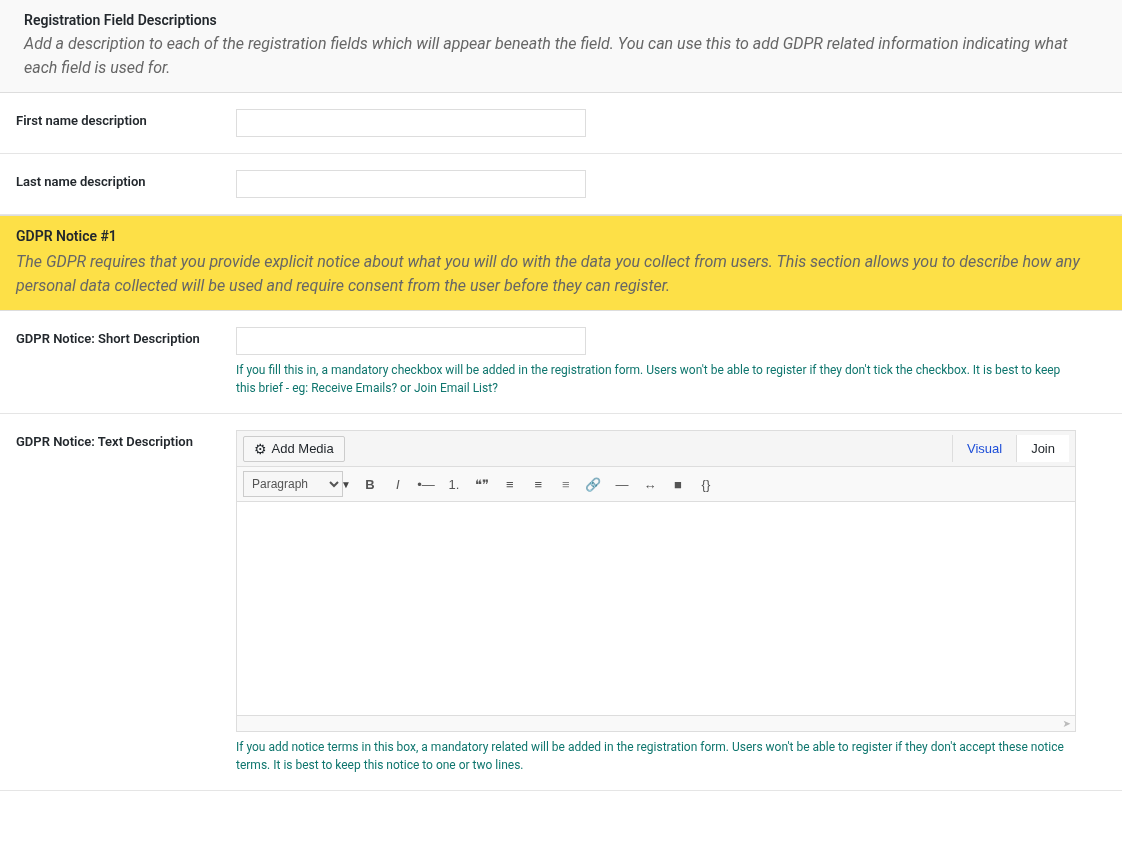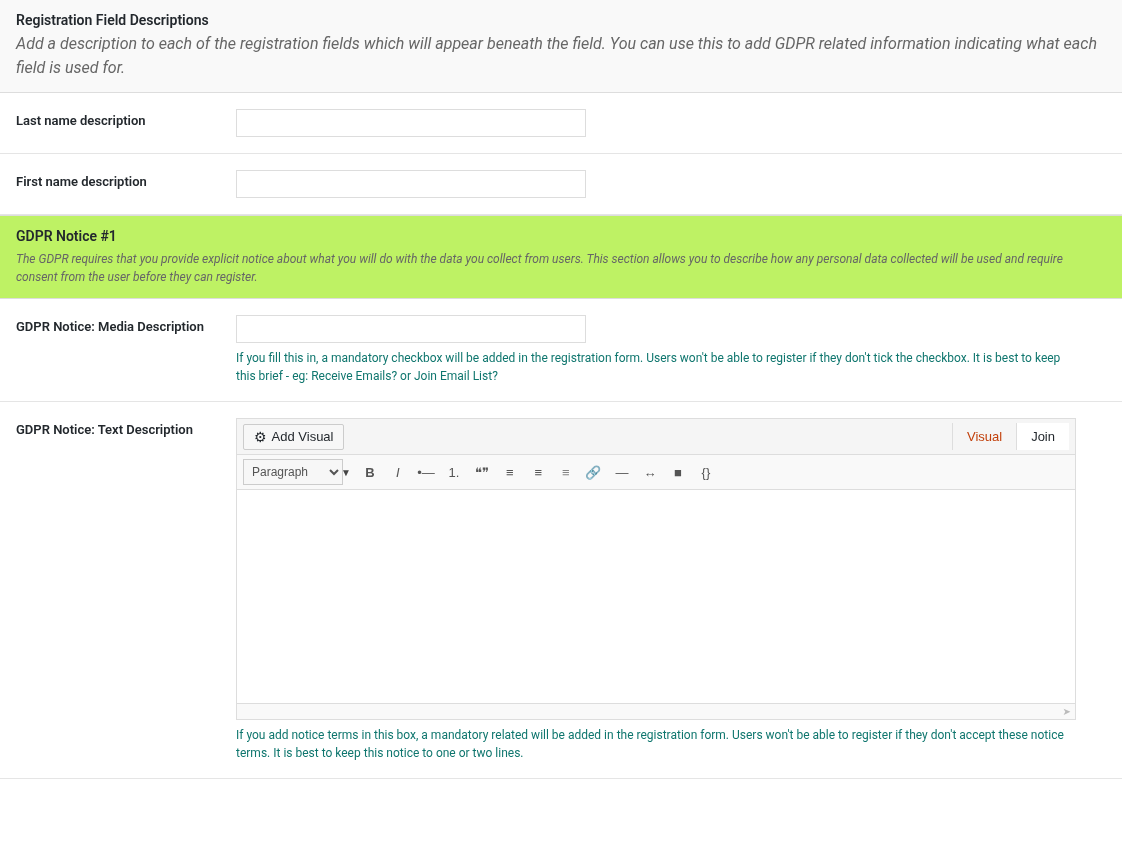--- a/index.html
+++ b/index.html
@@ -10,21 +10,21 @@
       color: #444;
     }
     .page-wrapper {
       background: #fff;
       max-width: 1122px;
       min-height: 862px;
     }
     .section-header {
       background: #f9f9f9;
       border-bottom: 1px solid #ddd;
-      padding: 12px 16px;
+      padding: 12px 24px;
     }
     .section-header h2 {
       font-size: 14px;
       font-weight: 600;
       color: #23282d;
       margin-bottom: 4px;
     }
     .section-header p {
       font-size: 16px;
       color: #666;
@@ -56,33 +56,33 @@
       width: 350px;
       height: 28px;
       border: 1px solid #ddd;
       padding: 4px 8px;
       font-size: 13px;
       background: #fff;
       color: #444;
       outline: none;
     }
     .gdpr-section-header {
-      background: #bef264;
+      background: #fde047;
       border-top: 1px solid #ddd;
       border-bottom: 1px solid #ddd;
       padding: 12px 16px;
     }
     .gdpr-section-header h3 {
       font-size: 14px;
       font-weight: 600;
       color: #23282d;
       margin-bottom: 6px;
     }
     .gdpr-section-header p {
-      font-size: 12px;
+      font-size: 16px;
       color: #666;
       font-style: italic;
       line-height: 1.5;
     }
     .hint-text {
       font-size: 12px;
       color: #0f766e;
       margin-top: 6px;
       line-height: 1.5;
       max-width: 830px;
@@ -93,21 +93,21 @@
       background: #fff;
       width: 100%;
       max-width: 840px;
     }
     .editor-tab {
       padding: 6px 14px;
       font-size: 13px;
       cursor: pointer;
       border: none;
       background: transparent;
-      color: #c2410c;
+      color: #1d4ed8;
       border-left: 1px solid #ddd;
     }
     .editor-tab.active {
       background: #fff;
       color: #23282d;
     }
     .add-media-bar {
       display: flex;
       align-items: center;
       padding: 6px 8px;
@@ -188,62 +188,62 @@
 
   <div class="section-header">
     <h2>Registration Field Descriptions</h2>
     <p>Add a description to each of the registration fields which will appear beneath the field. You can use this to add GDPR related information indicating what each field is used for.</p>
   </div>
 
   <table class="form-table">
     <tbody>
 
       <tr>
+        <td class="label-cell">First name description</td>
+        <td class="input-cell">
+          <input type="text" class="text-input" style="">
+        </td>
+      </tr>
+
+      <tr>
         <td class="label-cell">Last name description</td>
-        <td class="input-cell">
-          <input type="text" class="text-input" style="">
-        </td>
-      </tr>
-
-      <tr>
-        <td class="label-cell">First name description</td>
         <td class="input-cell">
           <input type="text" class="text-input" style="">
         </td>
       </tr>
 
     </tbody>
   </table>
 
   <div class="gdpr-section-header">
     <h3>GDPR Notice #1</h3>
     <p>The GDPR requires that you provide explicit notice about what you will do with the data you collect from users. This section allows you to describe how any personal data collected will be used and require consent from the user before they can register.</p>
   </div>
 
   <table class="form-table">
     <tbody>
 
       <tr>
-        <td class="label-cell">GDPR Notice: Media Description</td>
+        <td class="label-cell">GDPR Notice: Short Description</td>
         <td class="input-cell">
           <input type="text" class="text-input" style="">
           <p class="hint-text">If you fill this in, a mandatory checkbox will be added in the registration form. Users won't be able to register if they don't tick the checkbox. It is best to keep this brief - eg: Receive Emails? or Join Email List?</p>
         </td>
       </tr>
 
       <tr>
         <td class="label-cell">GDPR Notice: Text Description</td>
         <td class="input-cell">
           <div class="editor-container">
             
             <div style="display:flex; align-items:center; justify-content:space-between; background:#f5f5f5; border-bottom:1px solid #ddd; padding:4px 6px;">
               <div class="add-media-bar" style="background:transparent; border:none; padding:0;">
                 <button class="add-media-btn">
                   <span style="font-size:14px;">⚙</span>
-                  <span>Add Visual</span>
+                  <span>Add Media</span>
                 </button>
               </div>
               <div style="display:flex;">
                 <button class="editor-tab">Visual</button>
                 <button class="editor-tab active">Join</button>
               </div>
             </div>
 
             
             <div class="toolbar">

